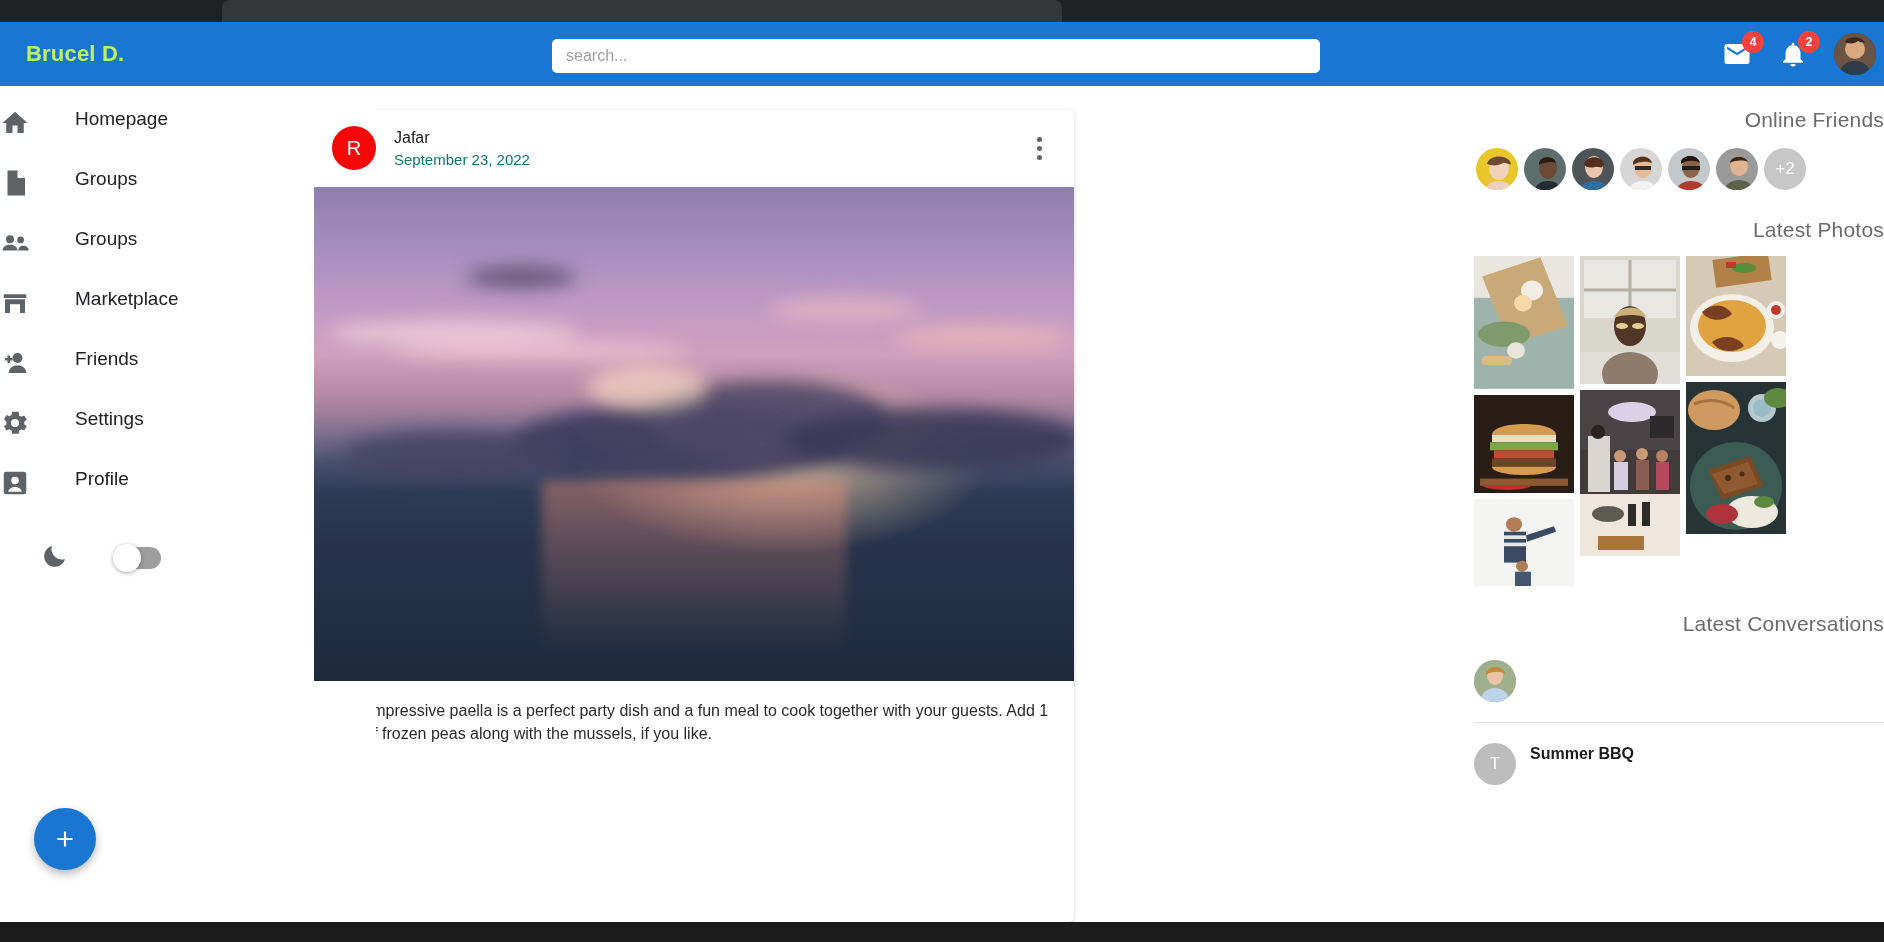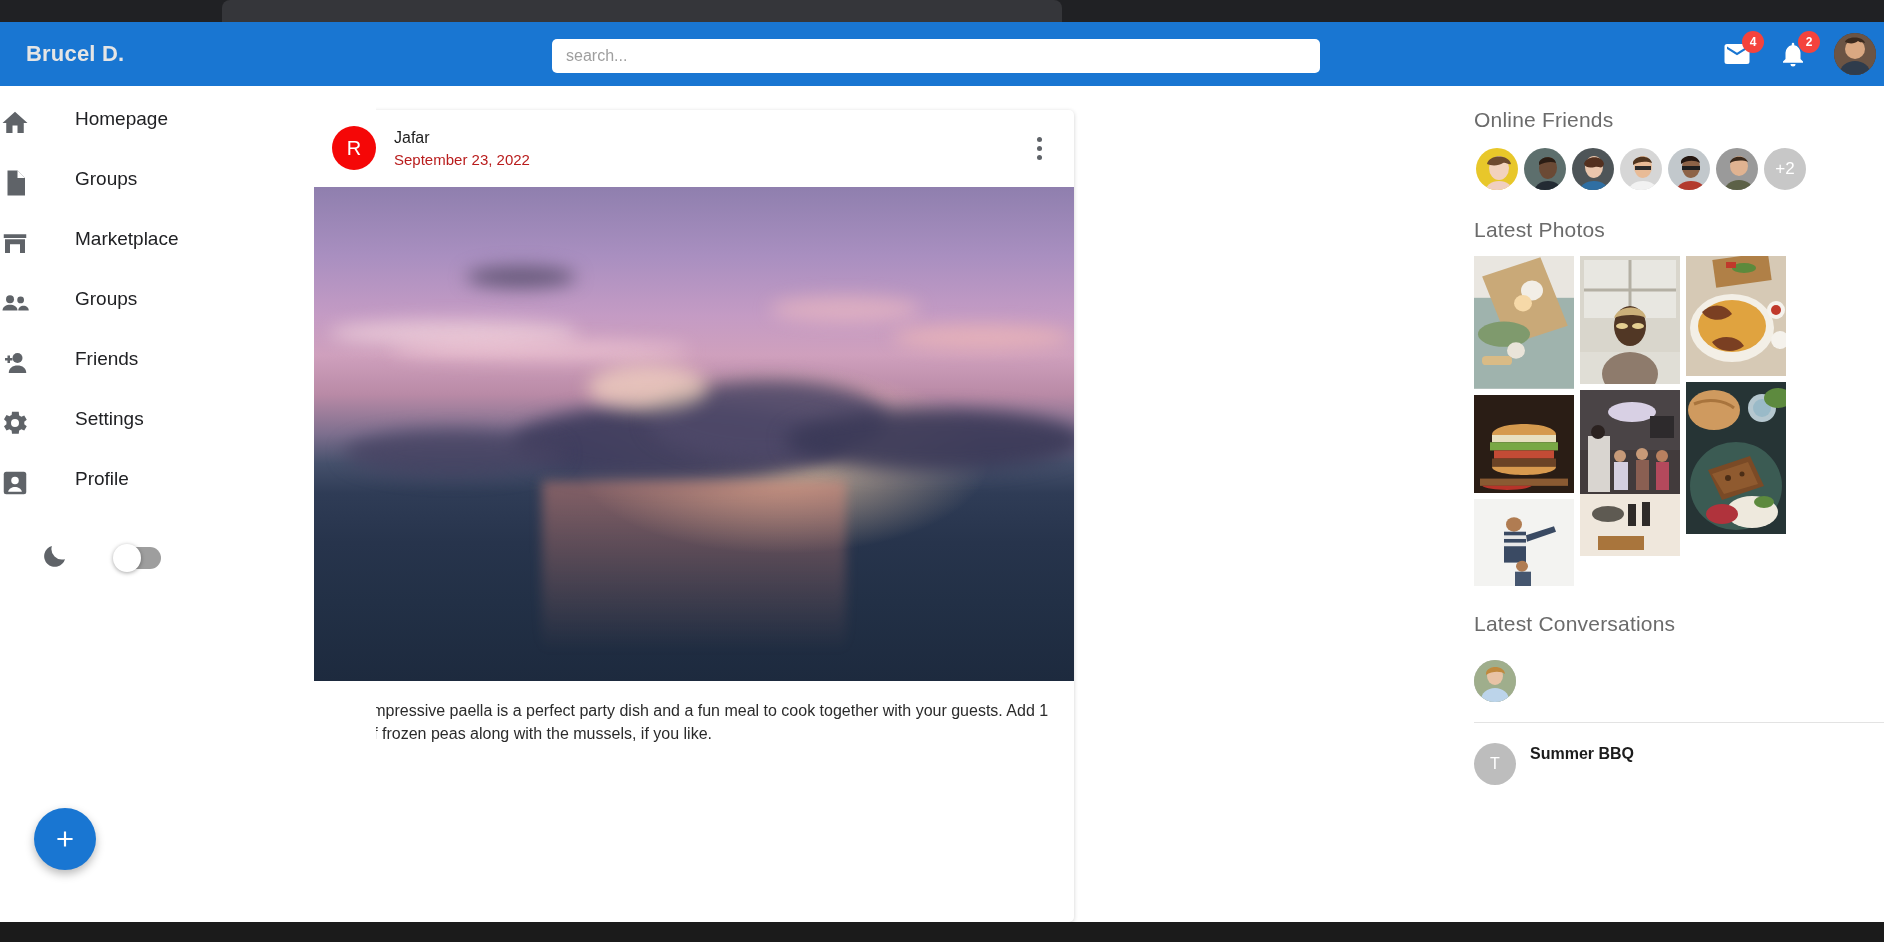--- a/index.html
+++ b/index.html
@@ -21,21 +21,21 @@
     background: #35363a; border-radius: 8px 8px 0 0;
   }
 
   
   .app-header {
     position: absolute; top: 22px; left: 0; width: 1884px; height: 64px;
     background: #1976d2;
     display: flex; align-items: center;
   }
   .brand {
-    color: #e5e5e5; font-size: 22px; font-weight: bold;
+    color: #bef264; font-size: 22px; font-weight: bold;
     margin-left: 26px; letter-spacing: .2px;
   }
   .search-wrap {
     position: absolute; left: 552px; top: 17px;
     width: 768px; height: 34px;
   }
   .search-input {
     width: 100%; height: 100%;
     border: none; border-radius: 5px;
     background: #ffffff; outline: none;
@@ -114,21 +114,21 @@
   }
   .post-head { display: flex; align-items: center; padding: 16px 18px; position: relative; }
   .post-avatar {
     width: 44px; height: 44px; border-radius: 50%;
     background: #f50707; color: #ffffff;
     display: flex; align-items: center; justify-content: center;
     font-size: 20px; flex: none;
   }
   .post-meta { margin-left: 18px; }
   .post-author { font-size: 16px; color: #1c1c1c; line-height: 1.45; }
-  .post-date { font-size: 15px; color: #b91c1c; line-height: 1.45; }
+  .post-date { font-size: 15px; color: #0f766e; line-height: 1.45; }
   .more-btn {
     position: absolute; right: 20px; top: 50%; transform: translateY(-50%);
     width: 30px; height: 30px; cursor: pointer;
     display: flex; flex-direction: column; align-items: center; justify-content: center; gap: 4px;
     background: none; border: none;
   }
   .more-btn i { width: 5px; height: 5px; border-radius: 50%; background: #5f6368; display: block; }
 
   .post-image {
     width: 100%; height: 494px; display: block; position: relative; overflow: hidden;
@@ -153,21 +153,21 @@
     position: absolute; left: 30%; bottom: 0; width: 40%; height: 200px;
     background: linear-gradient(180deg, rgba(236,140,120,.45), rgba(120,90,110,0) 85%);
     filter: blur(6px);
   }
   .post-text {
     padding: 18px 20px 22px 20px; font-size: 16px; line-height: 1.46; color: #2b2b2b;
   }
 
   
   .right-rail {
-    width: 420px; flex: none; padding: 22px 0 0 10px;
+    width: 420px; flex: none; padding: 22px 0 0 10px; text-align: right;
   }
   .rail-title {
     font-size: 21px; color: #6b6b6b; font-weight: normal;
     margin-bottom: 14px; letter-spacing: .2px;
   }
   .friends-row { display: flex; align-items: center; margin-bottom: 26px; }
   .friend-av {
     width: 46px; height: 46px; border-radius: 50%;
     margin-right: 2px; overflow: hidden; flex: none; cursor: pointer;
     border: 2px solid #ffffff;
@@ -260,38 +260,38 @@
             <path d="M6 2h8l6 6v14H6z"></path>
             <path d="M14 2v6h6" fill="#ffffff"></path>
           </svg>
       </span>
       <span class="nav-label">Groups</span>
     </div>
 
     <div class="nav-item">
       <span class="nav-icon">
         <svg viewBox="0 0 24 24">
-            <path d="M3 5h18v3H3z"></path>
-            <path d="M4 9h16v11H4z"></path>
-            <rect x="8" y="13" width="8" height="7" fill="#ffffff"></rect>
-          </svg>
-      </span>
-      <span class="nav-label">Marketplace</span>
-    </div>
-
-    <div class="nav-item">
-      <span class="nav-icon">
-        <svg viewBox="0 0 24 24">
             <circle cx="8" cy="9" r="3.2"></circle>
             <circle cx="16.5" cy="9.5" r="2.7"></circle>
             <path d="M2 18c0-3 3-4.6 6-4.6s6 1.6 6 4.6z"></path>
             <path d="M14.6 18c0-2.4 2-3.8 4.2-3.8S23 15.6 23 18z"></path>
           </svg>
       </span>
       <span class="nav-label">Groups</span>
+    </div>
+
+    <div class="nav-item">
+      <span class="nav-icon">
+        <svg viewBox="0 0 24 24">
+            <path d="M3 5h18v3H3z"></path>
+            <path d="M4 9h16v11H4z"></path>
+            <rect x="8" y="13" width="8" height="7" fill="#ffffff"></rect>
+          </svg>
+      </span>
+      <span class="nav-label">Marketplace</span>
     </div>
 
     <div class="nav-item">
       <span class="nav-icon">
         <svg viewBox="0 0 24 24">
             <circle cx="14" cy="8" r="4"></circle>
             <path d="M7 20c0-3.9 3.1-6 7-6s7 2.1 7 6z"></path>
             <path d="M4 8h2V6h2v2h2v2H8v2H6v-2H4z"></path>
           </svg>
       </span>

